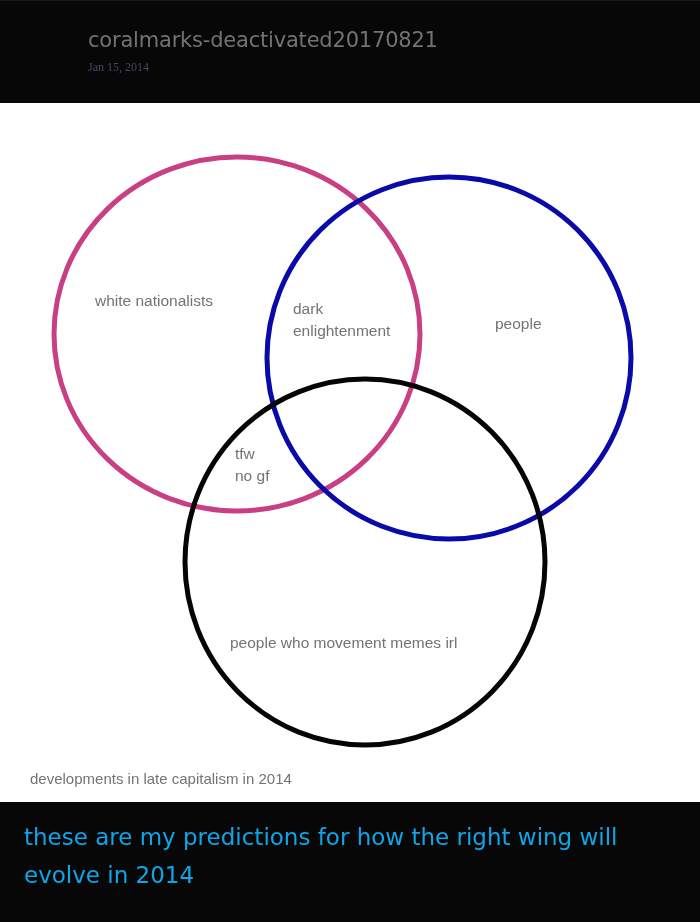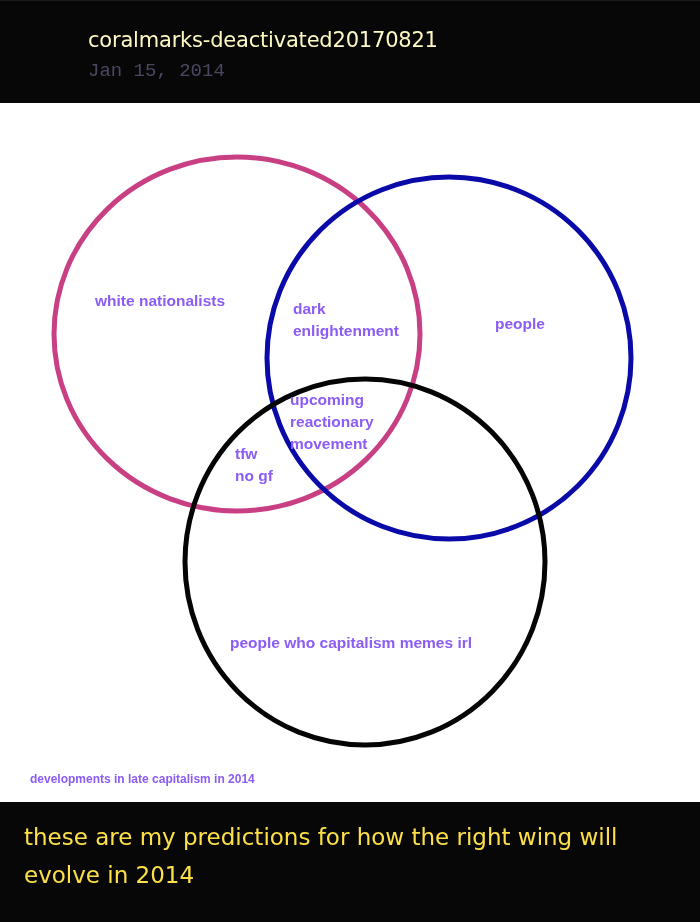--- a/index.html
+++ b/index.html
@@ -10,63 +10,59 @@
   }
   .header {
     position: absolute; left: 0; top: 0; width: 700px; height: 103px;
     background: #070707;
     border-top: 1px solid #1a1a1a;
   }
   .username {
     position: absolute; left: 88px; top: 27px;
     font-family: "DejaVu Sans", sans-serif;
     font-size: 21px; font-weight: 500;
-    color: #fef9c3; letter-spacing: -0.2px;
+    color: #737373; letter-spacing: -0.2px;
   }
   .date {
     position: absolute; left: 88px; top: 59px;
-    font-family: Liberation Mono, monospace;
-    font-size: 19px; color: #4b4763;
+    font-family: Liberation Serif, serif;
+    font-size: 12px; color: #4b4763;
   }
   .image-area {
     position: absolute; left: 0; top: 103px; width: 700px; height: 699px;
     background: #ffffff;
   }
   .image-area svg { position: absolute; left: 0; top: 0; }
   .label {
-    position: absolute; font-size: 15.5px; color: #8b5cf6; line-height: 22px;
+    position: absolute; font-size: 15.5px; color: #737373; line-height: 22px;
     white-space: pre-line;
-    font-weight: bold;
   }
   .caption {
     position: absolute; left: 24px; top: 818px; width: 640px;
     font-family: "DejaVu Sans", sans-serif;
-    font-size: 23px; line-height: 38px; color: #fde047;
+    font-size: 23px; line-height: 38px; color: #0ea5e9;
   }
 </style>
 </head>
 <body>
 
 <div class="header">
   <div class="username">coralmarks-deactivated20170821</div>
   <div class="date">Jan 15, 2014</div>
 </div>
 
 <div class="image-area">
   <svg width="700" height="699" viewBox="0 103 700 699">
     <ellipse cx="237" cy="334" rx="183" ry="177" fill="none" stroke="#c83f84" stroke-width="5"></ellipse>
     <ellipse cx="449" cy="358" rx="182" ry="181" fill="none" stroke="#0a0aa8" stroke-width="5"></ellipse>
     <ellipse cx="365" cy="562" rx="180" ry="183" fill="none" stroke="#050505" stroke-width="5"></ellipse>
   </svg>
   <div class="label" style="left:95px; top:187px;">white nationalists</div>
   <div class="label" style="left:293px; top:195px;">dark
 enlightenment</div>
   <div class="label" style="left:495px; top:210px;">people</div>
-  <div class="label" style="left:290px; top:286px;">upcoming
-reactionary
-movement</div>
   <div class="label" style="left:235px; top:340px;">tfw
 no gf</div>
-  <div class="label" style="left:230px; top:529px;">people who capitalism memes irl</div>
-  <div class="label" style="left:30px; top:665px; font-size:12px;">developments in late capitalism in 2014</div>
+  <div class="label" style="left:230px; top:529px;">people who movement memes irl</div>
+  <div class="label" style="left:30px; top:665px; font-size:15px;">developments in late capitalism in 2014</div>
 </div>
 
 <div class="caption">these are my predictions for how the right wing will evolve in 2014</div>
 
 </body></html>

